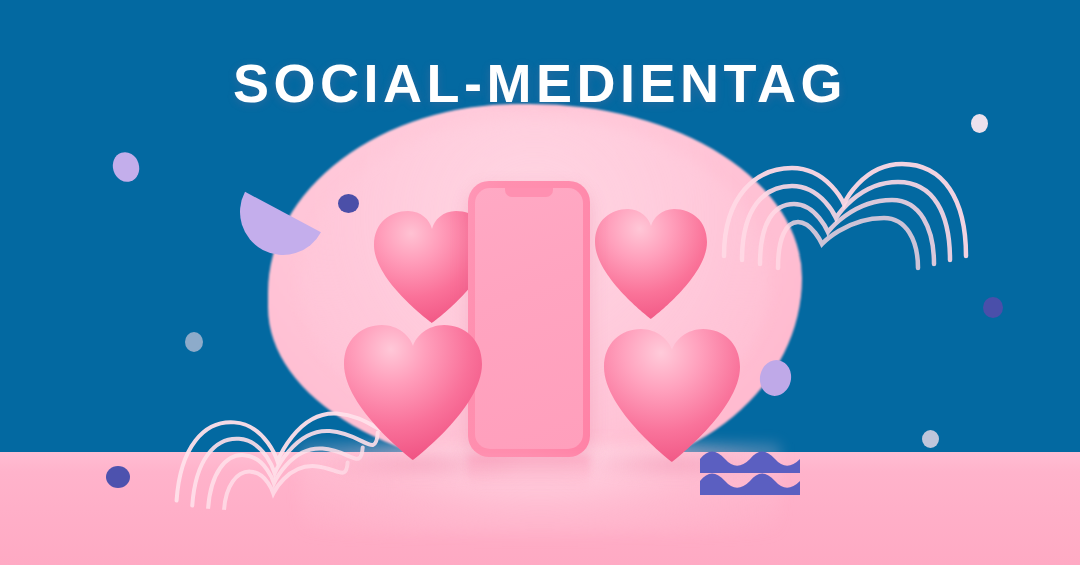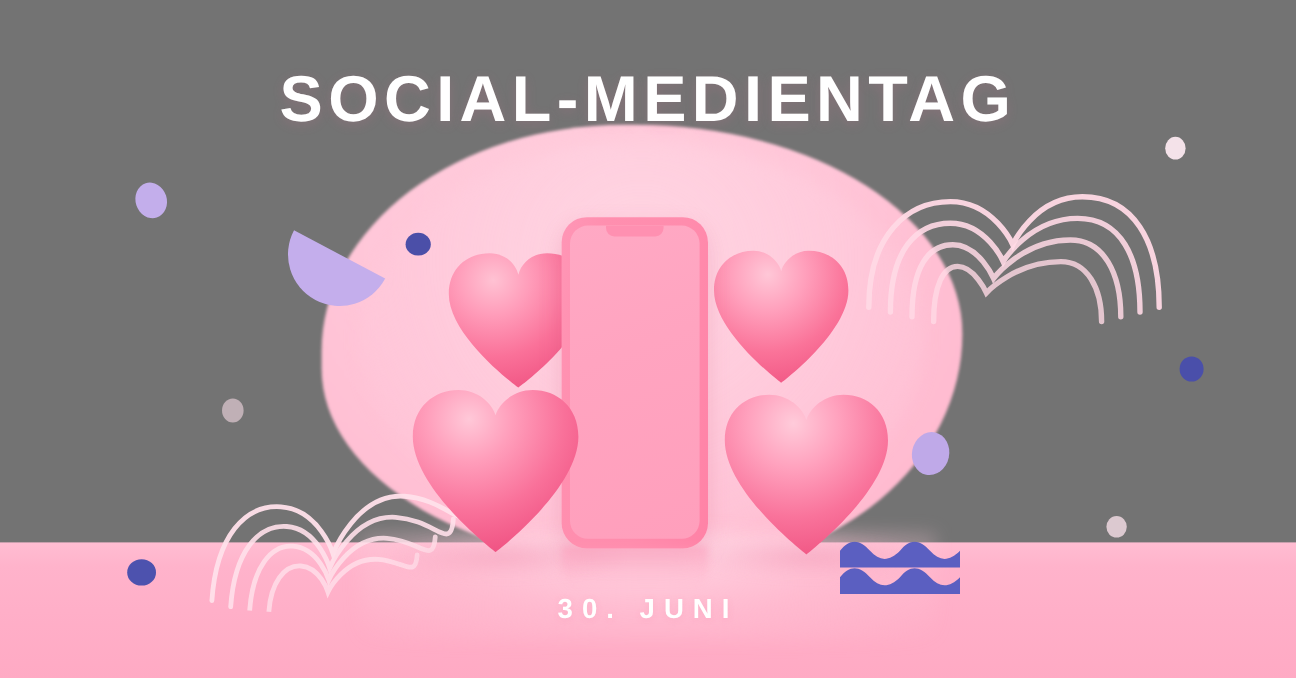--- a/index.html
+++ b/index.html
@@ -5,21 +5,21 @@
   html, body {
     margin: 0;
     padding: 0;
     background: #fff;
   }
   #poster {
     position: relative;
     width: 1080px;
     height: 565px;
     overflow: hidden;
-    background: #737373;
+    background: #0369a1;
     font-family: "Liberation Sans", sans-serif;
   }
 
   
   .blob {
     position: absolute;
     left: 268px;
     top: 104px;
     width: 534px;
     height: 370px;
@@ -304,15 +304,14 @@
   <div class="dot dot-lilac-1"></div>
   <div class="dot dot-lilac-2"></div>
   <div class="dot dot-blue-1"></div>
   <div class="dot dot-blue-2"></div>
   <div class="dot dot-blue-3"></div>
   <div class="dot dot-white-1"></div>
   <div class="dot dot-white-2"></div>
   <div class="dot dot-white-3"></div>
 
   <div class="title">SOCIAL-MEDIENTAG</div>
-  <div class="date">30. JUNI</div>
 
 </div>
 
 </body></html>

